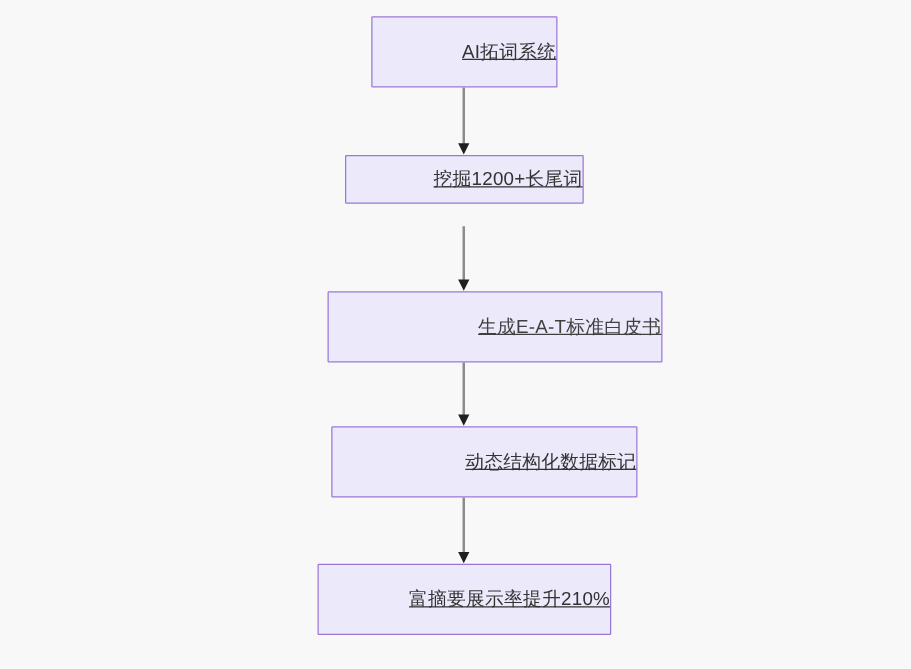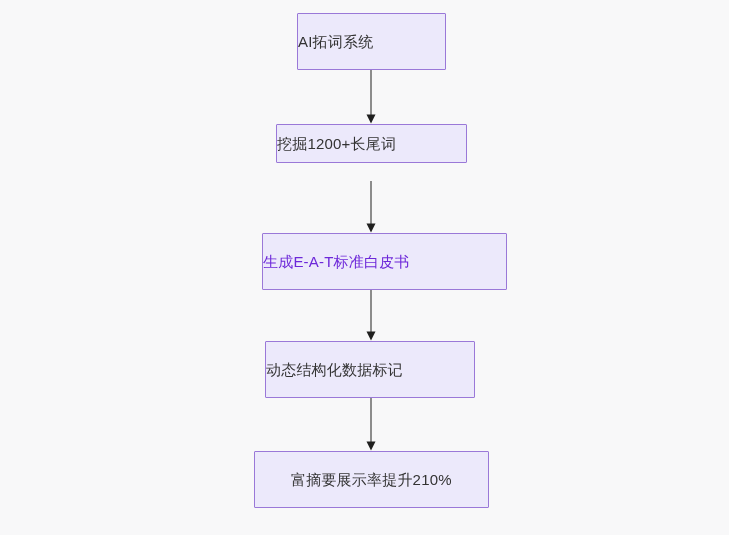--- a/index.html
+++ b/index.html
@@ -27,27 +27,28 @@
     display: block;
   }
   .node {
     position: absolute;
     box-sizing: border-box;
     background: #ece9fb;
     border: 1.4px solid #9a78d8;
     border-radius: 1px;
     display: flex;
     align-items: center;
-    justify-content: flex-start;
+    justify-content: flex-end;
     color: #333333;
     font-size: 15px;
     line-height: 1.2;
     letter-spacing: 0.2px;
     white-space: nowrap;
     z-index: 2;
+    text-decoration: underline;
   }
   .node-label {
     display: block;
     text-align: center;
   }
 </style>
 </head>
 <body>
 
 <div id="flowchart-canvas">
@@ -66,25 +67,25 @@
   </svg>
 
   <div class="node" style="left: 297px; top: 13px; width: 149px; height: 57px; background: rgb(236, 233, 251); border-color: rgb(154, 120, 216); color: rgb(51, 51, 51);">
     <span class="node-label">AI拓词系统</span>
   </div>
 
   <div class="node" style="left: 276px; top: 124px; width: 191px; height: 39px; background: rgb(236, 233, 251); border-color: rgb(154, 120, 216); color: rgb(51, 51, 51);">
     <span class="node-label">挖掘1200+长尾词</span>
   </div>
 
-  <div class="node" style="left: 262px; top: 233px; width: 245px; height: 57px; background: rgb(236, 233, 251); border-color: rgb(154, 120, 216); color: #6d28d9;">
+  <div class="node" style="left: 262px; top: 233px; width: 268px; height: 57px; background: rgb(236, 233, 251); border-color: rgb(154, 120, 216); color: #404040;">
     <span class="node-label">生成E-A-T标准白皮书</span>
   </div>
 
-  <div class="node" style="left: 265px; top: 341px; width: 210px; height: 57px; background: rgb(236, 233, 251); border-color: rgb(154, 120, 216); color: rgb(51, 51, 51);">
+  <div class="node" style="left: 265px; top: 341px; width: 245px; height: 57px; background: rgb(236, 233, 251); border-color: rgb(154, 120, 216); color: rgb(51, 51, 51);">
     <span class="node-label">动态结构化数据标记</span>
   </div>
 
   <div class="node" style="left: 254px; top: 451px; width: 235px; height: 57px; background: rgb(236, 233, 251); border-color: rgb(154, 120, 216); color: rgb(51, 51, 51); padding-left: 36px;">
     <span class="node-label">富摘要展示率提升210%</span>
   </div>
 
 </div>
 
 </body></html>

